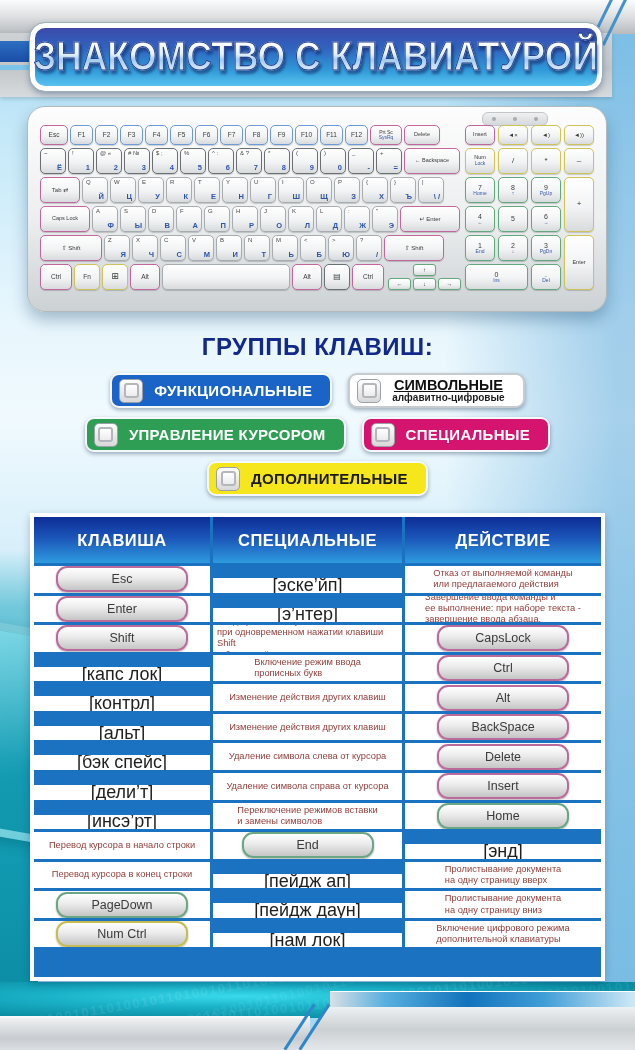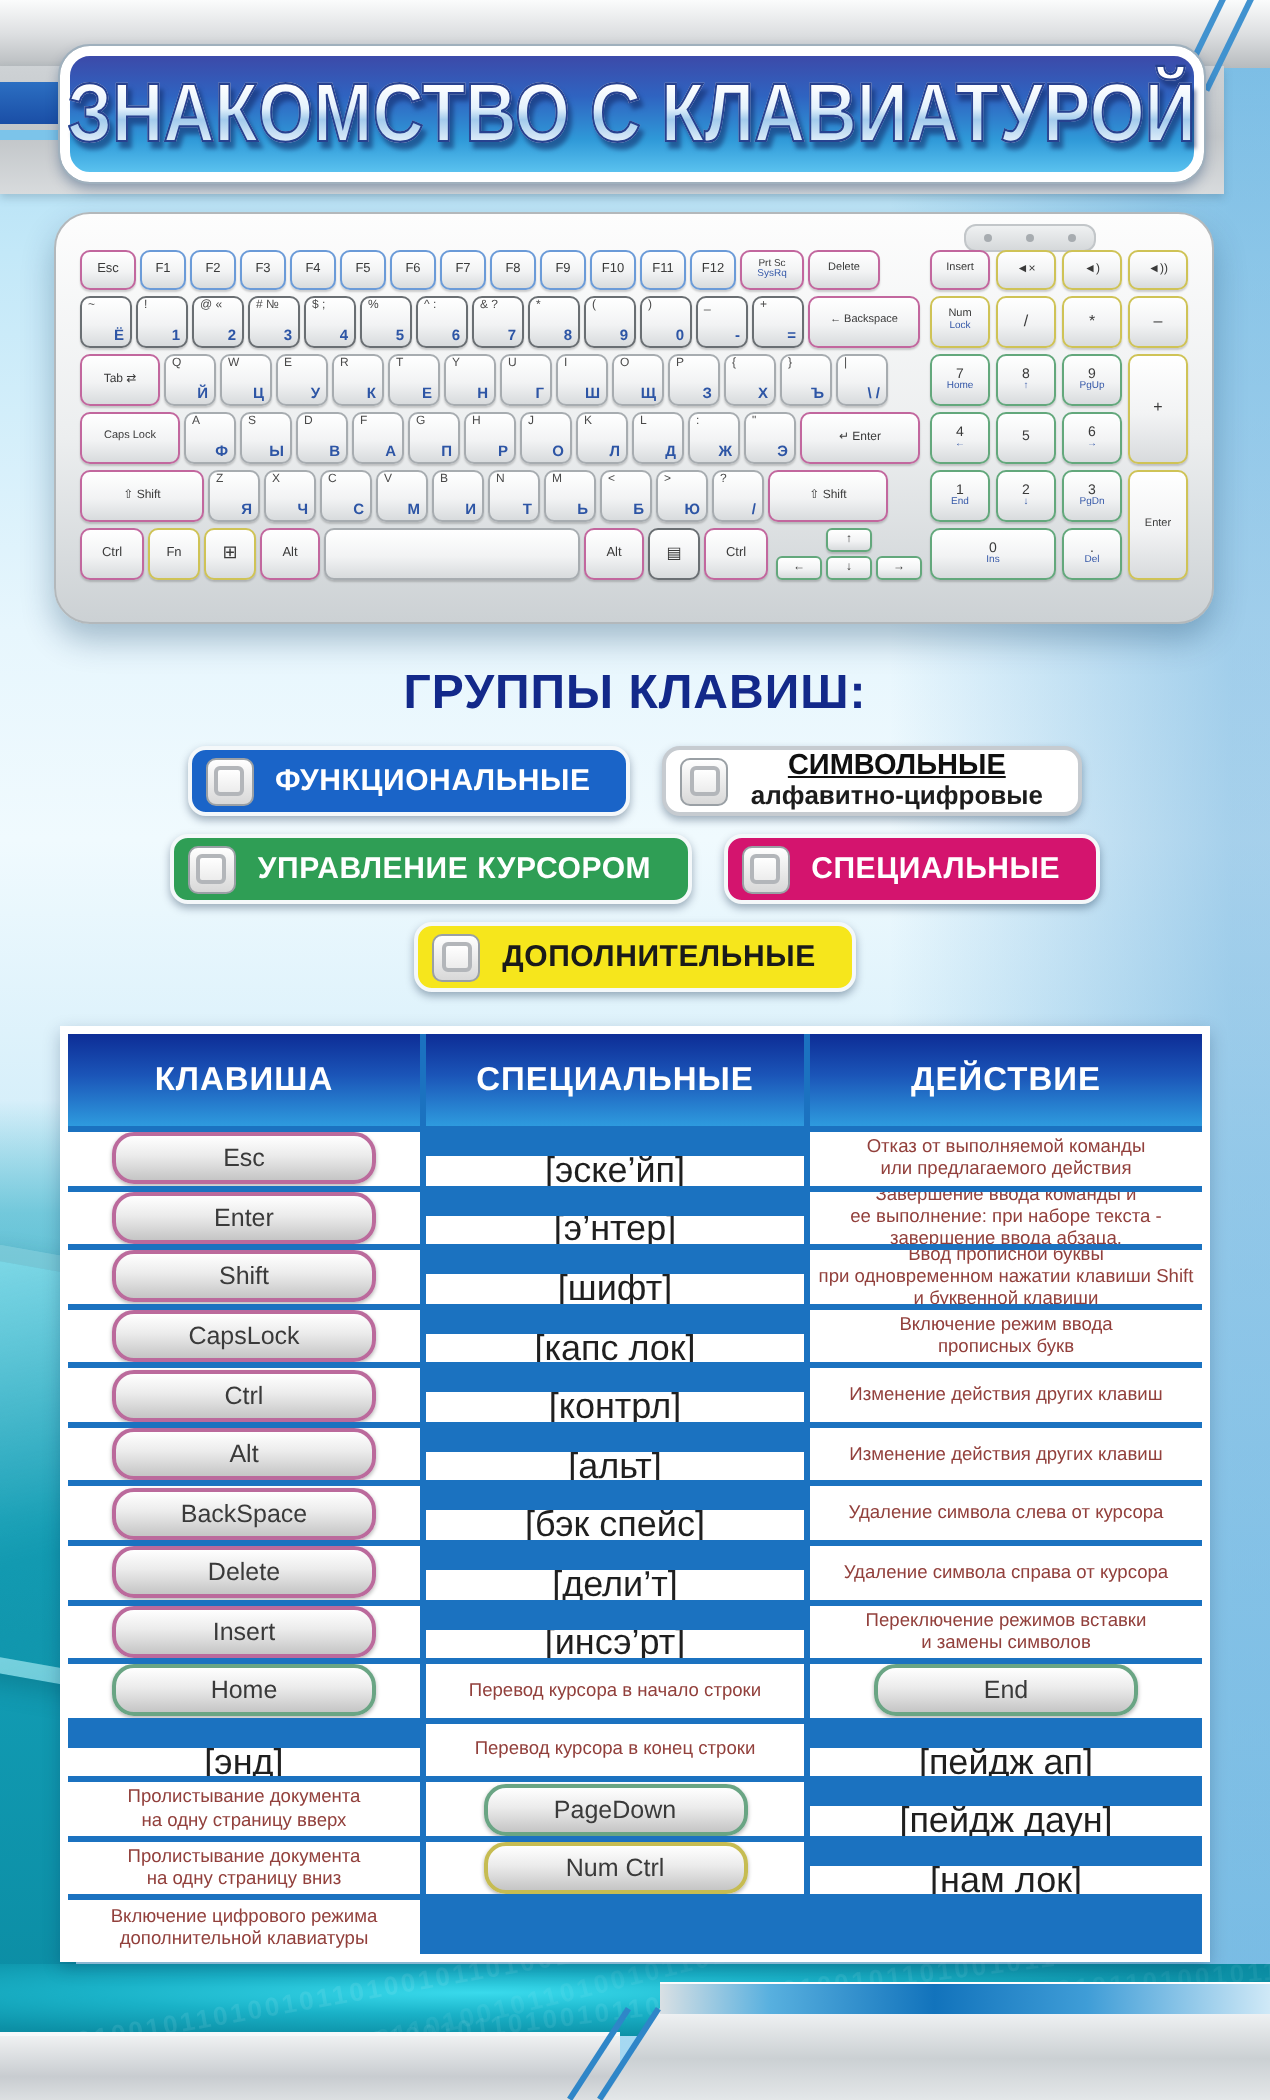--- a/index.html
+++ b/index.html
@@ -53,28 +53,28 @@
   .groups-heading{position:absolute;top:333px;left:0;width:635px;text-align:center;font-size:24px;font-weight:bold;color:#13298a;letter-spacing:.5px;}
   .legend{position:absolute;left:0;top:373px;width:635px;display:flex;flex-direction:column;gap:9px;align-items:center;}
   .legend-line{display:flex;gap:16px;justify-content:center;}
   .lpill{height:35px;border-radius:9px;display:flex;align-items:center;padding:0 18px 0 7px;gap:11px;border:2px solid #f4f8fa;box-shadow:0 2px 4px rgba(0,30,60,.35);box-sizing:border-box;}
   .lpill.symbolic{border-color:#c6cbd0;}
   .licon{width:22px;height:22px;border-radius:5px;background:linear-gradient(180deg,#fff,#d8d8d8);border:1px solid #9aa0a5;display:flex;align-items:center;justify-content:center;flex:0 0 auto;}
   .licon span{width:11px;height:11px;border:2px solid #b3b6ba;border-radius:3px;background:linear-gradient(180deg,#fff,#ececec);}
   .lpill .txt{font-weight:bold;font-size:15px;letter-spacing:.3px;white-space:nowrap;}
   .sym-wrap{display:flex;flex-direction:column;align-items:center;line-height:1.05;}
   .sym-label{font-size:14.5px;font-weight:bold;text-decoration:underline;color:#101010;}
-  .sym-sub{font-size:13px;color:#1c1c1c;font-weight:bold;}
+  .sym-sub{font-size:10px;color:#1c1c1c;font-weight:bold;}
 
   
   .ktable{position:absolute;left:30px;top:513px;width:575px;height:468px;box-sizing:border-box;border:4px solid #fff;background:#1b72c0;display:grid;grid-template-columns:176px 189px 1fr;grid-template-rows:46px repeat(14,1fr);gap:3px;box-shadow:0 3px 8px rgba(0,30,70,.25);}
   .th{background:linear-gradient(180deg,#0d2d96 0%,#1b55b8 45%,#2e9bde 100%);color:#fff;font-weight:bold;font-size:16.5px;display:flex;align-items:center;justify-content:center;letter-spacing:.5px;}
   .td{background:#fff;display:flex;align-items:center;justify-content:center;overflow:hidden;}
   .td.pron{font-size:18px;color:#1f1f1f;margin-top:12px;}
-  .td.action{font-size:9.3px;color:#92403c;text-align:center;line-height:1.2;white-space:pre-line;padding:1px 4px;}
+  .td.action{font-size:9.3px;color:#92403c;line-height:1.2;white-space:pre-line;padding:1px 4px;}
   .pill{width:128px;height:22px;border-radius:11px;border:2px solid #bb6a9c;background:linear-gradient(180deg,#ffffff 0%,#ebebeb 45%,#c5c5c5 100%);display:flex;align-items:center;justify-content:center;font-size:12.5px;color:#3a3a3a;box-shadow:0 1px 2px rgba(0,0,0,.3);}
   .pill.cursor{border-color:#6aa584;} .pill.additional{border-color:#c6bc52;}
 </style>
 </head>
 <body>
 
 <div class="poster">
 
   <div class="bg"></div>
   <div class="bg-right"></div>
@@ -548,21 +548,20 @@
       <div class="td">
         <div class="pill special">Enter</div>
       </div>
       <div class="td pron">[э’нтер]</div>
       <div class="td action">Завершение ввода команды и
 ее выполнение: при наборе текста -
 завершение ввода абзаца.</div>
       <div class="td">
         <div class="pill special">Shift</div>
       </div>
-      <div class="td pron">[шифт]</div>
       <div class="td action">Ввод прописной буквы
 при одновременном нажатии клавиши Shift
 и буквенной клавиши</div>
       <div class="td">
         <div class="pill special">CapsLock</div>
       </div>
       <div class="td pron">[капс лок]</div>
       <div class="td action">Включение режим ввода
 прописных букв</div>
       <div class="td">

